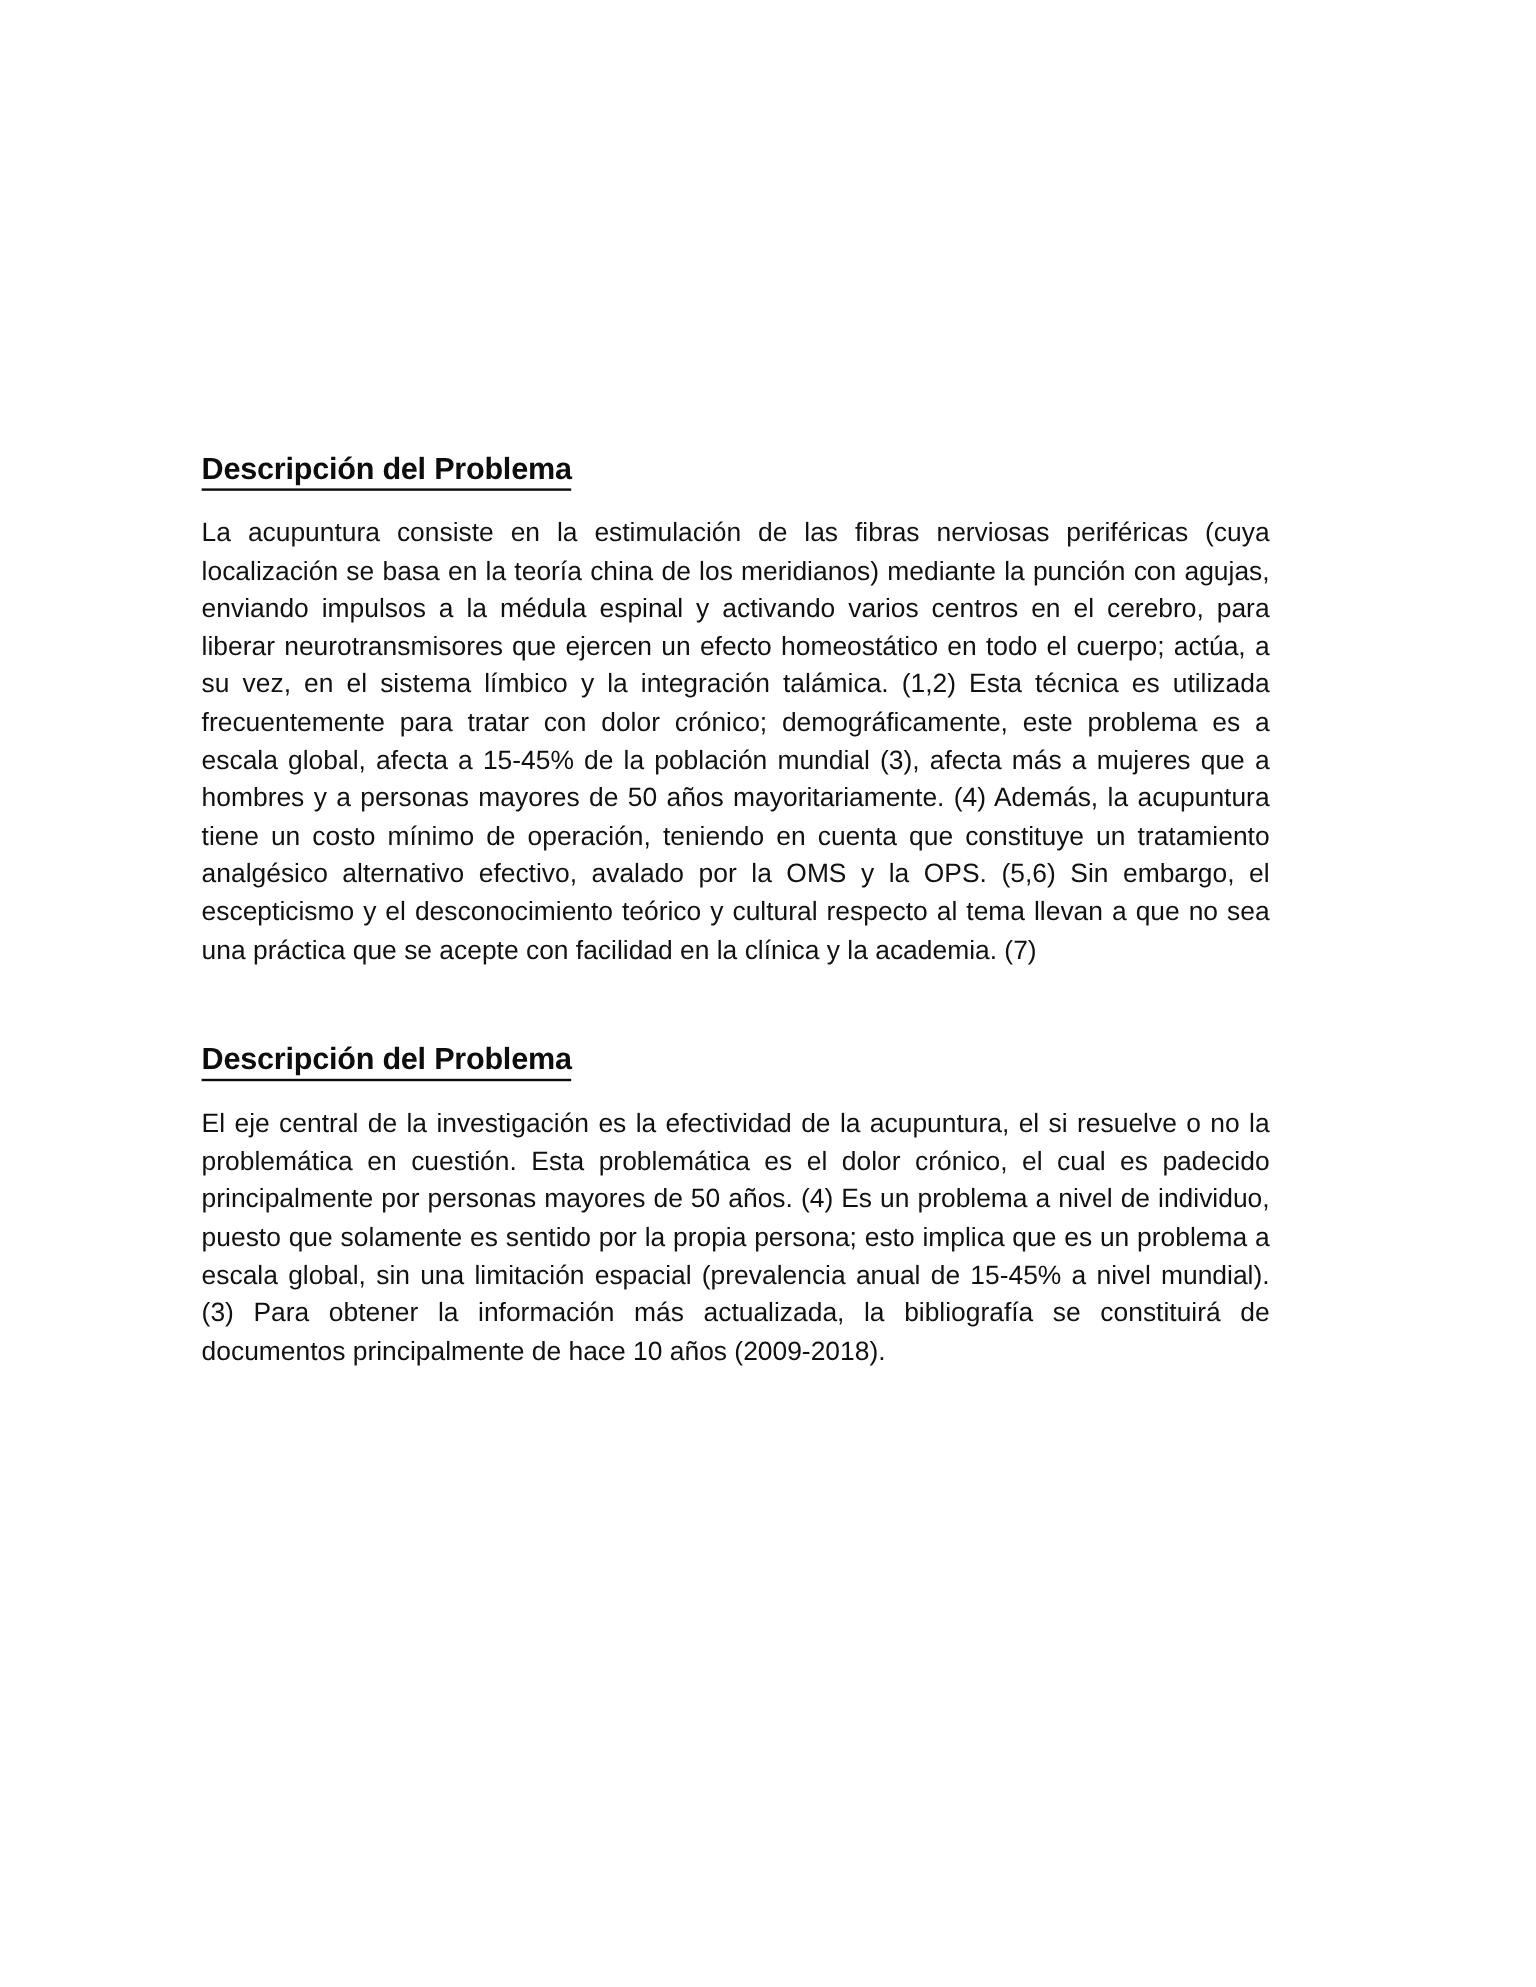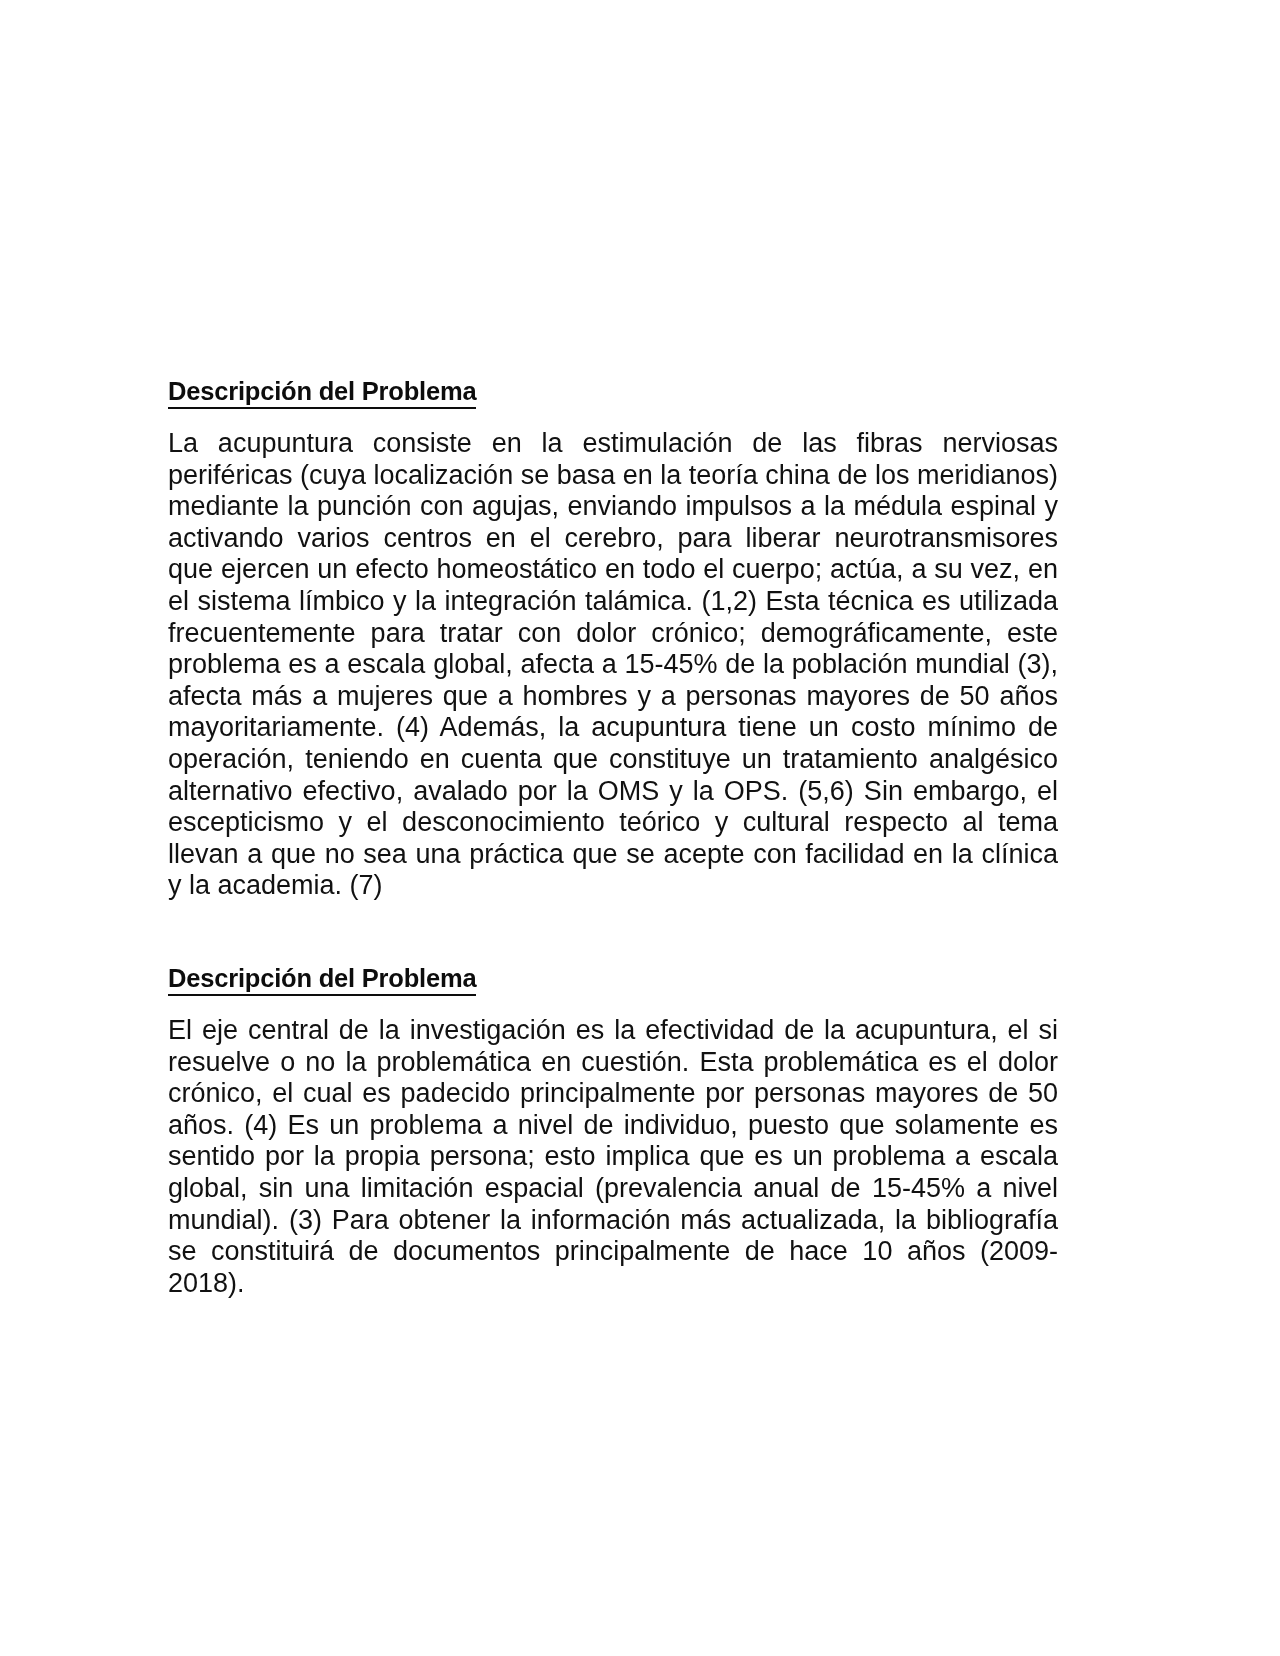--- a/index.html
+++ b/index.html
@@ -43,21 +43,21 @@
   }
 
   h2.section-heading .heading-text {
     display: inline-block;
     border-bottom: 2.4px solid #0d0d0d;
     padding-bottom: 1px;
   }
 
   p.body-paragraph {
     font-family: "Liberation Sans", sans-serif;
-    font-size: 27px;
+    font-size: 22px;
     line-height: 31.6px;
     text-align: justify;
     text-justify: inter-word;
     margin: 0;
     padding: 0;
     color: #111111;
     hyphens: none;
   }
 
   .gap-after-heading { height: 19px; }

